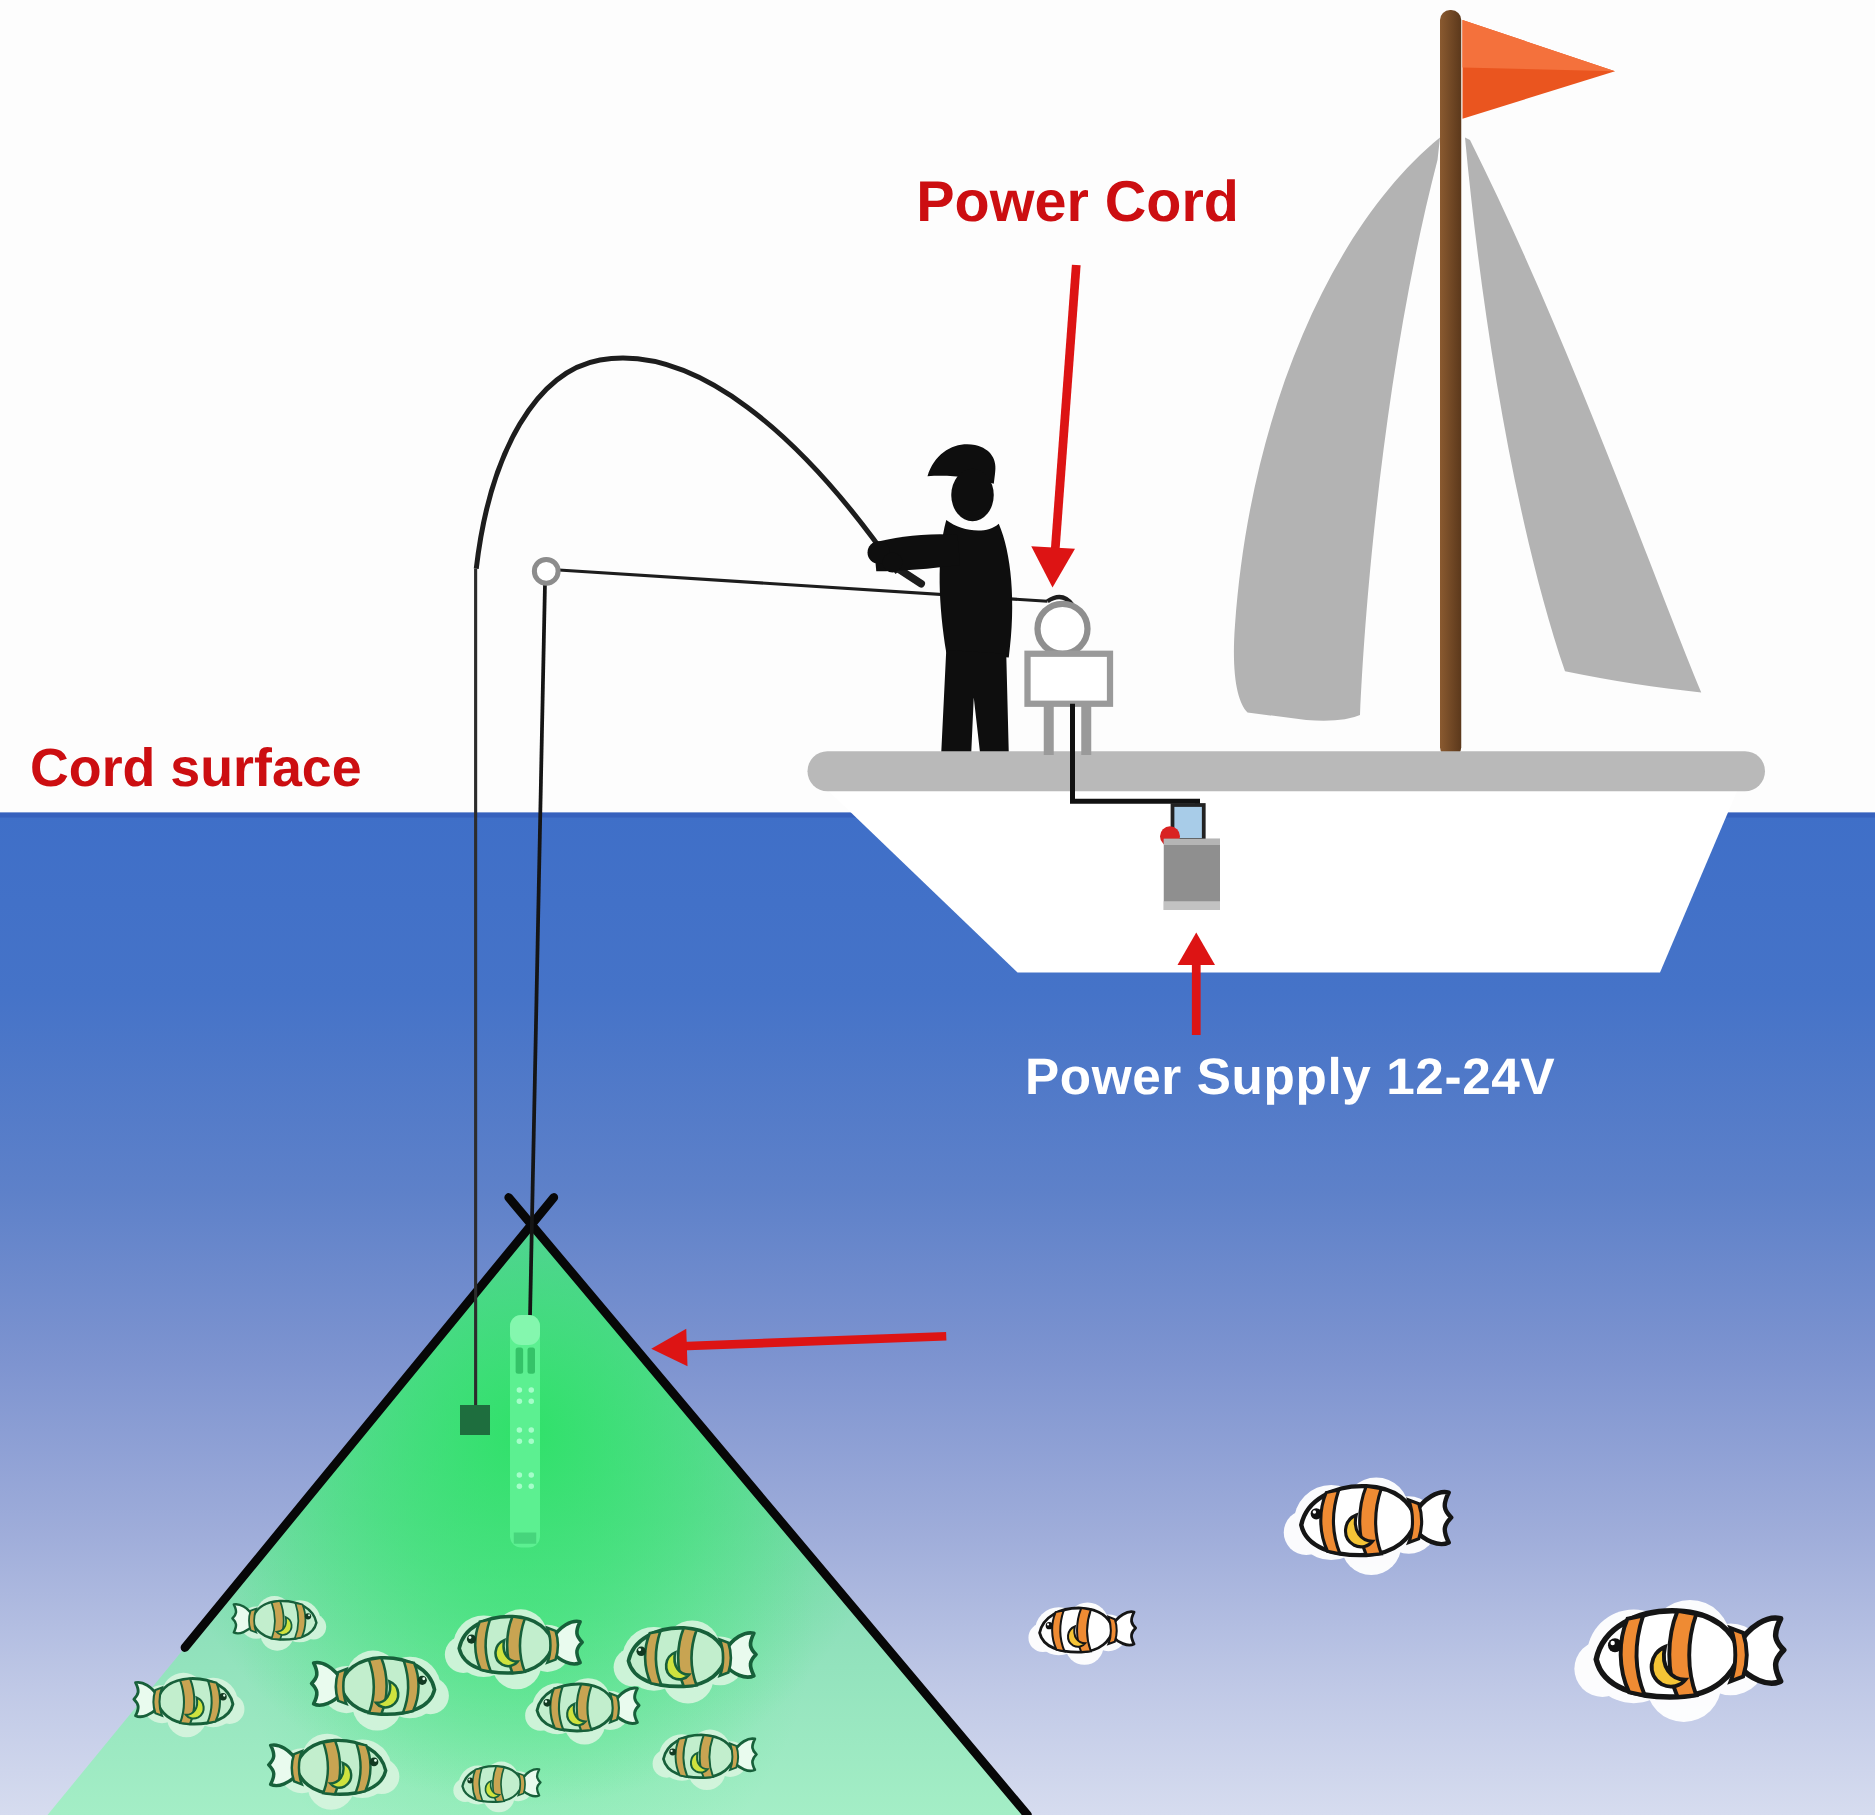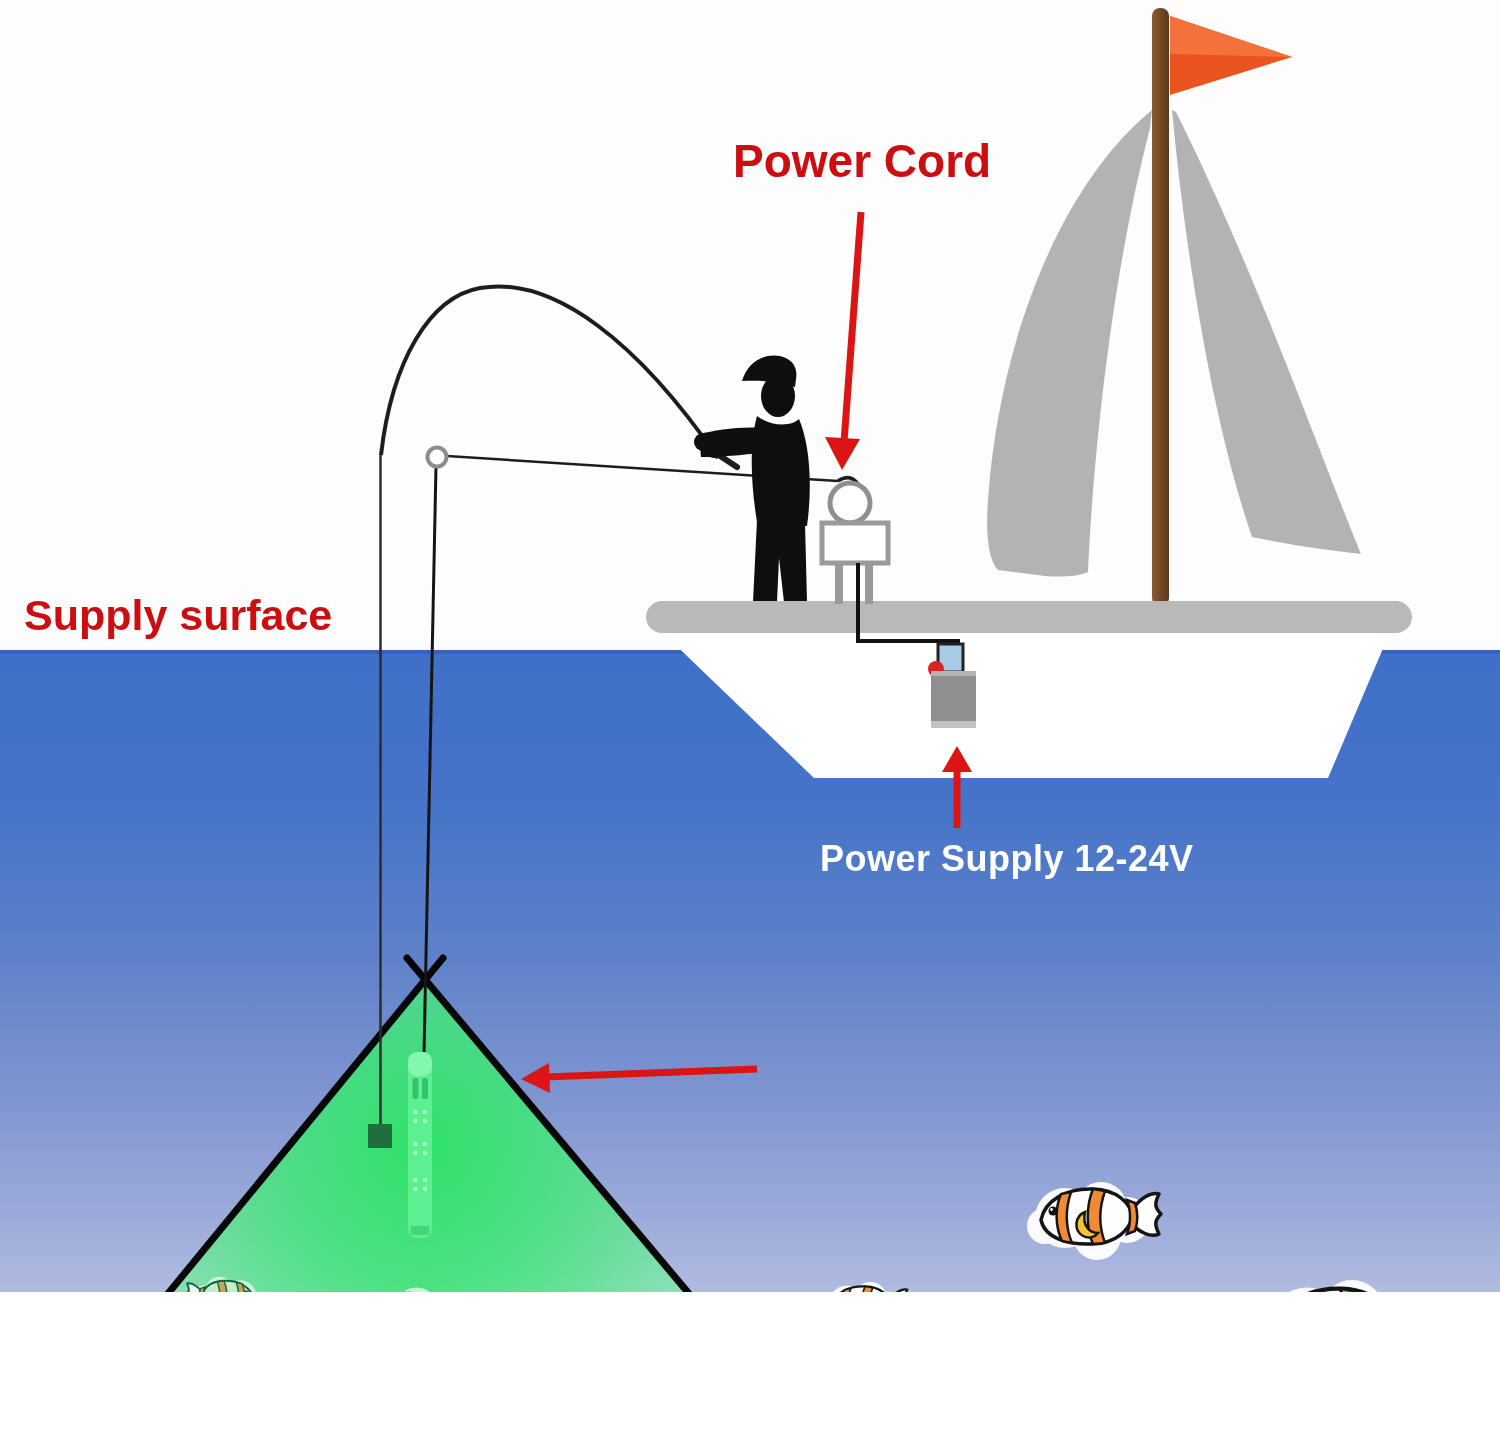--- a/index.html
+++ b/index.html
@@ -1,35 +1,35 @@
 <!DOCTYPE html>
 <html style="--label-red: #cc0e11; --label-white: #ffffff; --arrow-red: #dd1414; --water-top: #3f6fc8; --water-bottom: #d6dcef; --sky-white: #fdfdfd; --cone-top: #6fc6b6; --cone-bottom: #a4eec6; --glow-green: #2ce266; --lamp-green: #5cf091; --sail-gray: #b3b3b3; --deck-gray: #b9b9b9; --hull-white: #ffffff; --mast-brown: #7a4c28; --flag-orange: #ea551f; --clownfish-orange: #ef8b33; --greenfish-body: #c2eecd; --greenfish-stripe: #c8a452;"><head>
 <meta charset="utf-8">
 <style>
   html,body{margin:0;padding:0;background:#ffffff;}
   #stage{
     position:relative;
-    width:1500px;height:1292px;
+    width:1500px;height:1452px;
     overflow:hidden;
     background:#fdfdfd;
     font-family:"Liberation Sans", sans-serif;
   }
   #scene{position:absolute;left:0;top:0;width:1500px;height:1452px;display:block;}
   .diagram-label{
     position:absolute;
     font-weight:bold;
     white-space:nowrap;
     line-height:1;
     user-select:none;
   }
   .label-red{color:var(--label-red,#cc0e11);}
   .label-white{color:var(--label-white,#ffffff);}
   #label-power-cord  {left:733px;top:138px;font-size:46px;}
   #label-water-surface{left:24px;top:594px;font-size:43px;}
-  #label-power-supply{left:820px;top:841px;font-size:36px;letter-spacing:.5px;}
+  #label-power-supply{left:820px;top:841px;font-size:41px;letter-spacing:.5px;}
   #label-fishing-light{left:758px;top:1039px;font-size:45px;}
 </style>
 </head>
 <body>
 
 <div id="stage">
 
 <svg id="scene" viewBox="0 0 1500 1452">
   <defs>
     <linearGradient id="waterGrad" x1="0" y1="650" x2="0" y2="1452" gradientUnits="userSpaceOnUse">
@@ -221,17 +221,17 @@
     </g>
     <g>
       <path d="M757,1069 L545,1077" stroke-width="7" fill="none"></path>
       <polygon points="549,1063 550,1093 521,1079" stroke="none"></polygon>
     </g>
   </g>
 </svg>
 
   <div id="label-power-cord" class="diagram-label label-red">Power Cord</div>
 
-  <div id="label-water-surface" class="diagram-label label-red">Supply surface</div>
+  <div id="label-water-surface" class="diagram-label label-red">Cord surface</div>
 
   <div id="label-power-supply" class="diagram-label label-white">Power Supply 12-24V</div>
 
 </div>
 
 </body></html>

